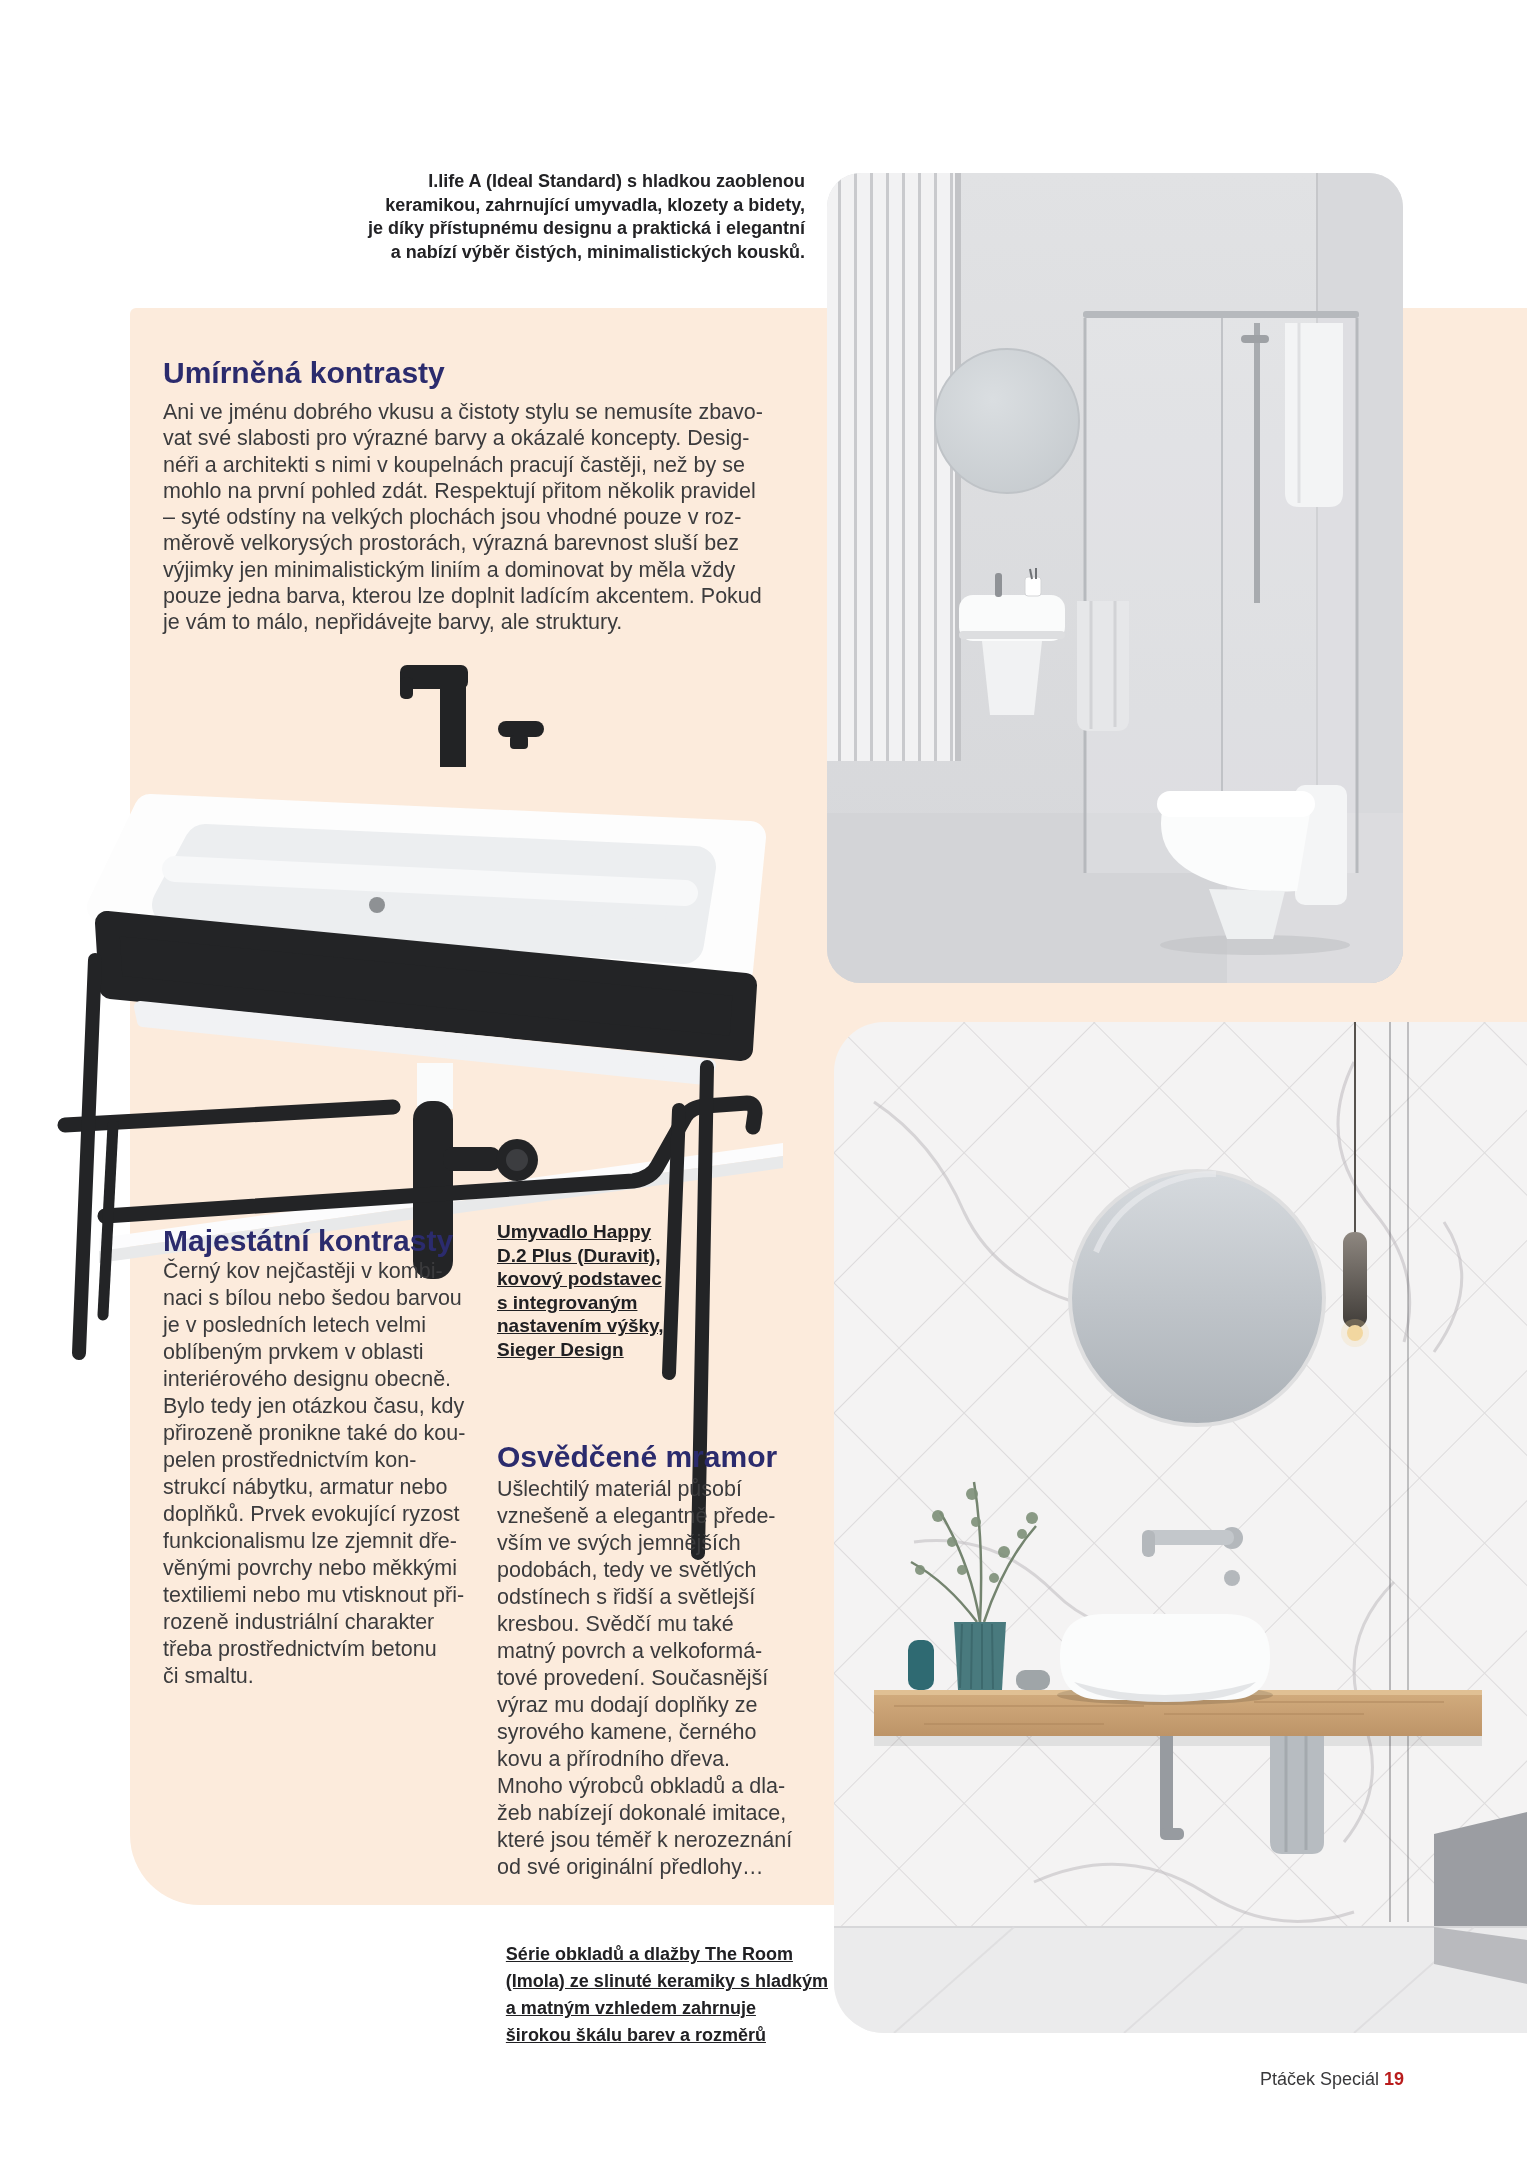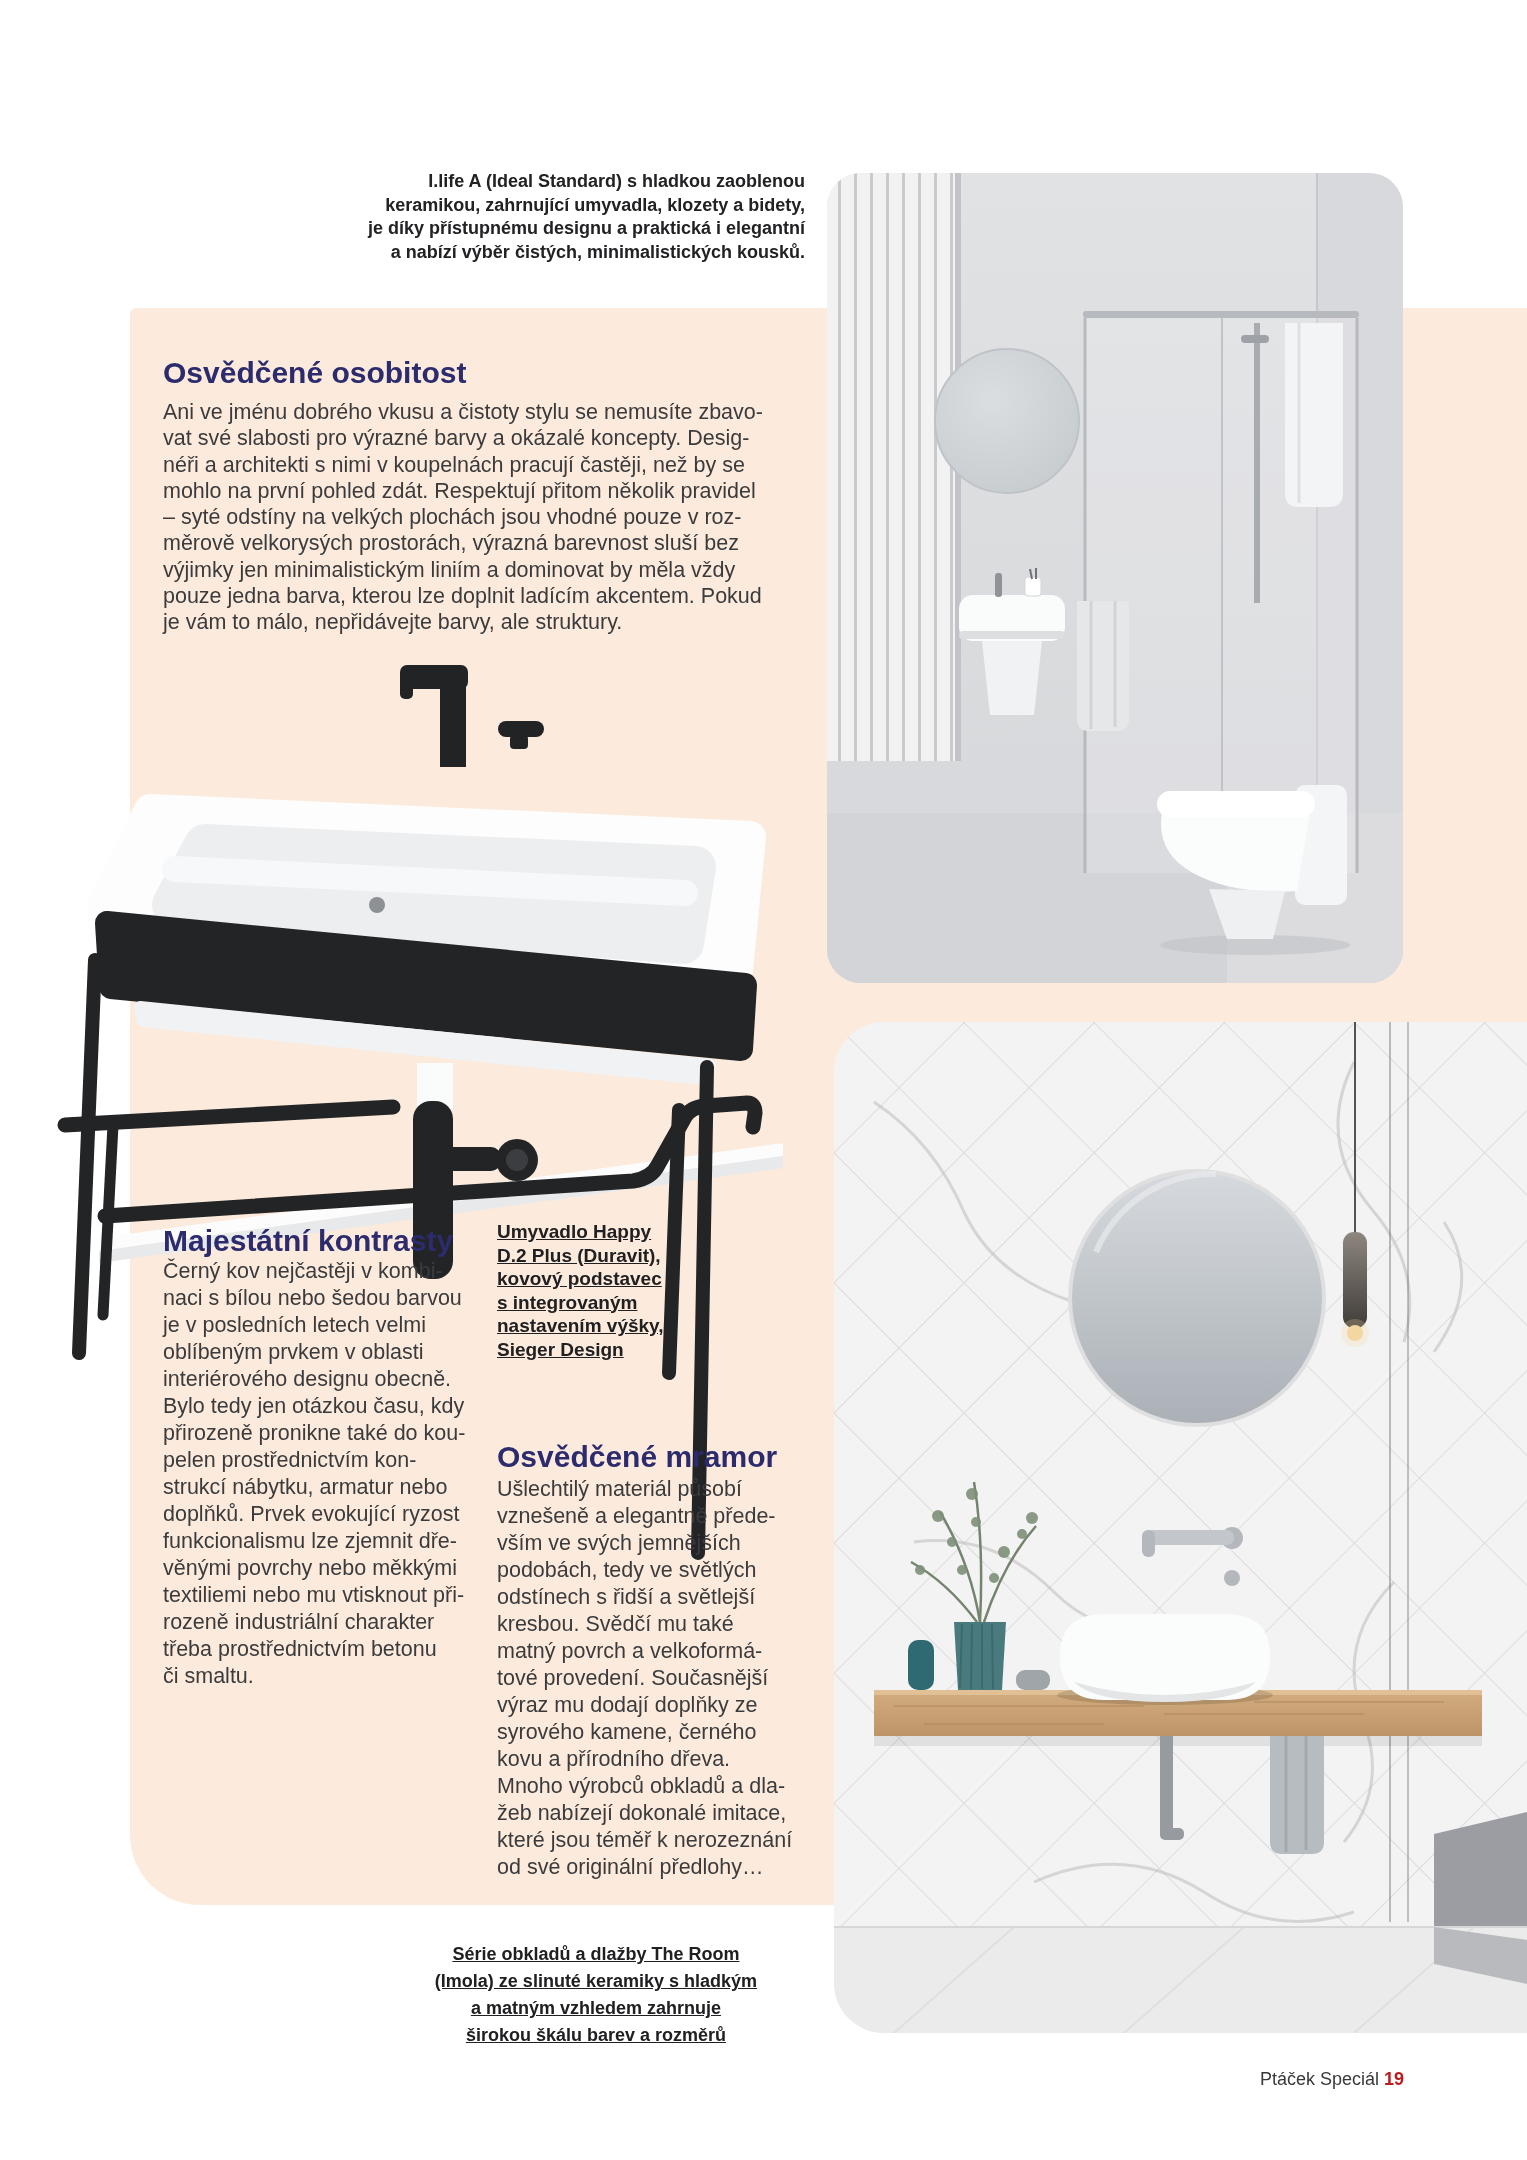--- a/index.html
+++ b/index.html
@@ -21,21 +21,21 @@
   }
   .h-umirnena{left:163px;top:356px;}
   .h-osvedcene{left:163px;top:1224px;}
   .h-majestatni{left:497px;top:1440px;}
   .body-txt{color:#3b3b3d;font-size:21.5px;}
   .b-umirnena{left:163px;top:399px;line-height:26.3px;}
   .b-osvedcene{left:163px;top:1258px;line-height:27px;}
   .b-majestatni{left:497px;top:1476px;line-height:27px;}
   .photo-caption{font-weight:bold;font-size:19px;color:#202023;text-decoration:underline;}
   .c-umyvadlo{left:497px;top:1220px;line-height:23.5px;}
-  .c-serie{right:770px;top:1941px;line-height:27px;text-align:center;font-size:18px;}
+  .c-serie{right:699px;top:1941px;line-height:27px;text-align:left;font-size:18px;}
   .photo{position:absolute;overflow:hidden;}
   .photo-top{left:827px;top:173px;width:576px;height:810px;border-radius:34px;}
   .photo-marble{left:834px;top:1022px;width:693px;height:1011px;border-radius:50px 0 0 50px;}
   .product{position:absolute;left:55px;top:655px;width:740px;height:910px;}
   .footer{
     position:absolute;right:123px;top:2069px;font-size:18px;color:#39393b;white-space:nowrap;
   }
   .footer b{color:#b91c1c;}
   svg{display:block;}
 </style>
@@ -240,21 +240,21 @@
 
       <g stroke="#232426" stroke-linecap="round">
         <path d="M40 305 L24 698" stroke-width="14"></path>
         <path d="M58 470 L48 660" stroke-width="11"></path>
         <path d="M624 455 L614 718" stroke-width="14"></path>
         <path d="M652 412 L643 898" stroke-width="14"></path>
       </g>
     </svg>
   </div>
 
-  <div class="heading h-umirnena">Osvědčené osobitost</div>
+  <div class="heading h-umirnena">Umírněná kontrasty</div>
   <div class="txt body-txt b-umirnena">Ani ve jménu dobrého vkusu a čistoty stylu se nemusíte zbavo-<br>vat své slabosti pro výrazné barvy a okázalé koncepty. Desig-<br>néři a architekti s nimi v koupelnách pracují častěji, než by se<br>mohlo na první pohled zdát. Respektují přitom několik pravidel<br>– syté odstíny na velkých plochách jsou vhodné pouze v roz-<br>měrově velkorysých prostorách, výrazná barevnost sluší bez<br>výjimky jen minimalistickým liniím a dominovat by měla vždy<br>pouze jedna barva, kterou lze doplnit ladícím akcentem. Pokud<br>je vám to málo, nepřidávejte barvy, ale struktury.</div>
 
   <div class="heading h-osvedcene">Majestátní kontrasty</div>
   <div class="txt body-txt b-osvedcene">Černý kov nejčastěji v kombi-<br>naci s bílou nebo šedou barvou<br>je v posledních letech velmi<br>oblíbeným prvkem v oblasti<br>interiérového designu obecně.<br>Bylo tedy jen otázkou času, kdy<br>přirozeně pronikne také do kou-<br>pelen prostřednictvím kon-<br>strukcí nábytku, armatur nebo<br>doplňků. Prvek evokující ryzost<br>funkcionalismu lze zjemnit dře-<br>věnými povrchy nebo měkkými<br>textiliemi nebo mu vtisknout při-<br>rozeně industriální charakter<br>třeba prostřednictvím betonu<br>či smaltu.</div>
 
   <div class="txt photo-caption c-umyvadlo">Umyvadlo Happy<br>D.2 Plus (Duravit),<br>kovový podstavec<br>s integrovaným<br>nastavením výšky,<br>Sieger Design</div>
 
   <div class="heading h-majestatni">Osvědčené mramor</div>
   <div class="txt body-txt b-majestatni">Ušlechtilý materiál působí<br>vznešeně a elegantně přede-<br>vším ve svých jemnějších<br>podobách, tedy ve světlých<br>odstínech s řidší a světlejší<br>kresbou. Svědčí mu také<br>matný povrch a velkoformá-<br>tové provedení. Současnější<br>výraz mu dodají doplňky ze<br>syrového kamene, černého<br>kovu a přírodního dřeva.<br>Mnoho výrobců obkladů a dla-<br>žeb nabízejí dokonalé imitace,<br>které jsou téměř k nerozeznání<br>od své originální předlohy…</div>
 

